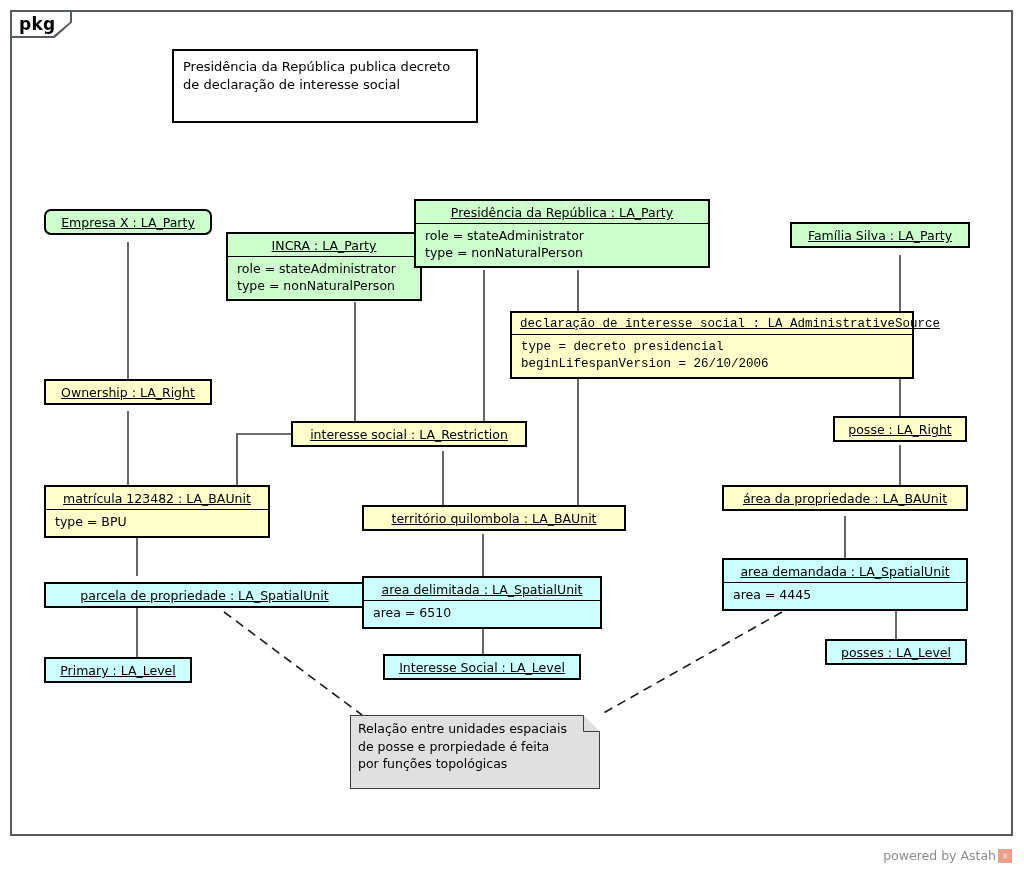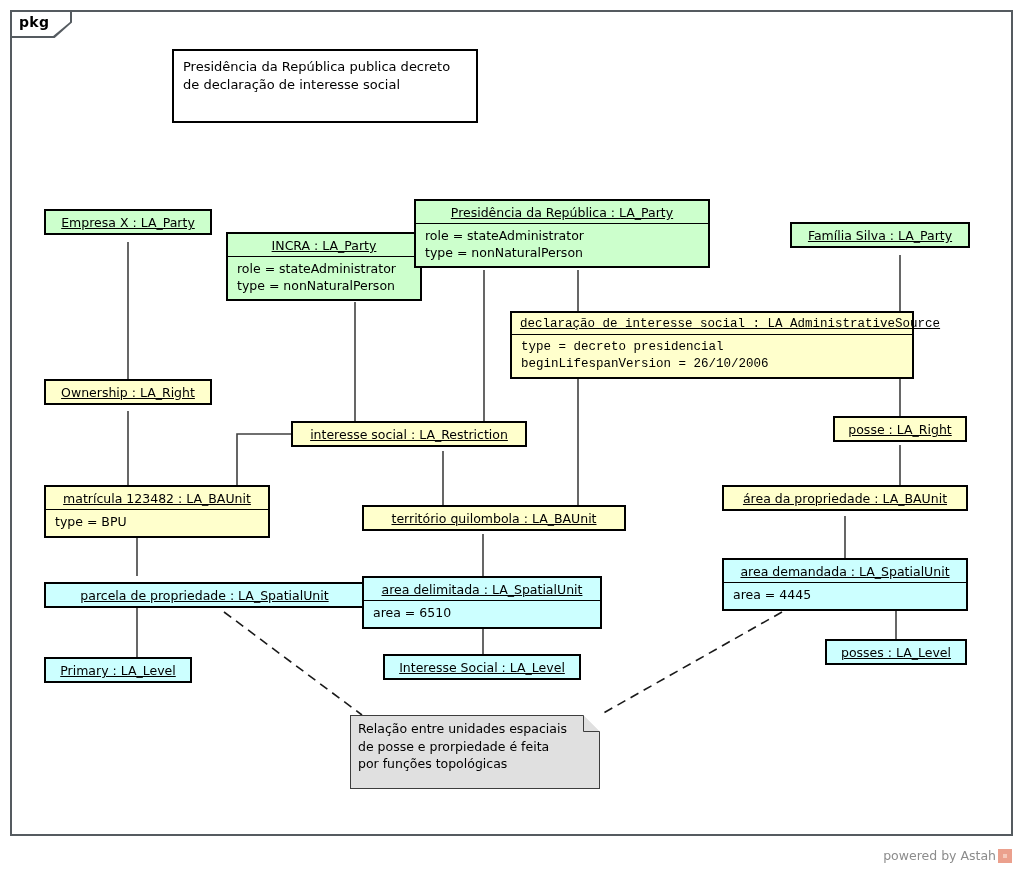--- a/index.html
+++ b/index.html
@@ -49,21 +49,21 @@
     top: 2px;
     right: 2px;
     bottom: 2px;
     background: #ffffff;
     clip-path: polygon(0 0, 100% 0, 100% 42%, 71% 100%, 0 100%);
   }
   #pkg-tab .tab-label {
     position: absolute;
     left: 9px;
     top: 4px;
-    font-size: 14px;
+    font-size: 17px;
     font-weight: bold;
     color: #000;
     letter-spacing: .3px;
   }
 
   
   .obj {
     position: absolute;
     box-sizing: border-box;
     border: 2px solid #000000;
@@ -217,21 +217,21 @@
     <g stroke="#1a1a1a" stroke-width="1.6" fill="none" stroke-dasharray="9 6">
 
       <line x1="224" y1="612" x2="362" y2="715"></line>
       <line x1="782" y1="612" x2="600" y2="715"></line>
     </g>
   </svg>
 
   <div class="comment-rect" style="left:172px; top:49px; width:306px; height:74px;">Presidência da República publica decreto
 de declaração de interesse social</div>
 
-  <div class="obj green" style="left:44px; top:209px; width:168px;">
+  <div class="obj green" style="left:44px; top:209px; width:168px;border-radius:7px;">
     <div class="hdr"><span>Empresa X : LA_Party</span></div>
   </div>
 
   <div class="obj green" style="left:226px; top:232px; width:196px;">
     <div class="hdr"><span>INCRA : LA_Party</span></div>
     <div class="attrs divider">role = stateAdministrator
 type = nonNaturalPerson</div>
   </div>
 
   <div class="obj green" style="left:414px; top:199px; width:296px;">

